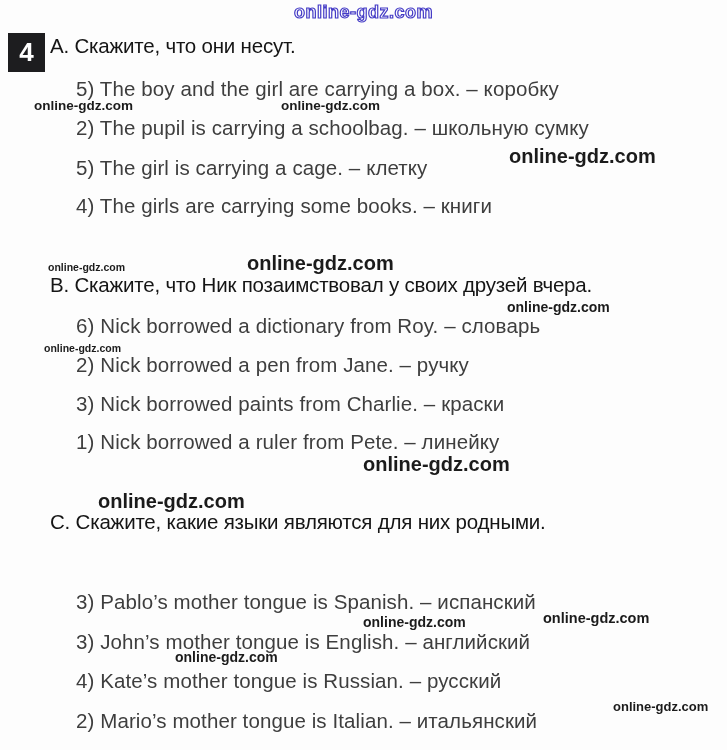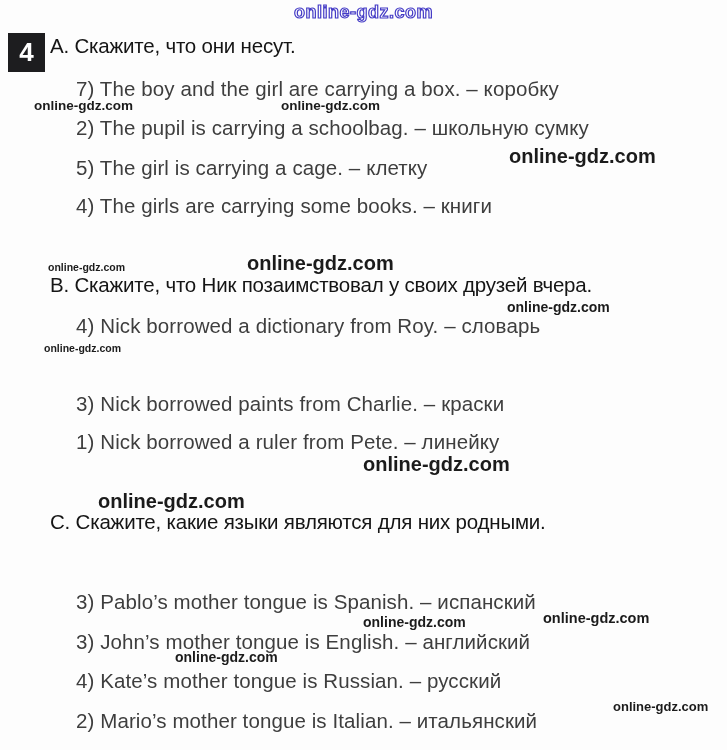--- a/index.html
+++ b/index.html
@@ -74,36 +74,37 @@
 </head>
 <body>
 
 <div class="page">
 
   <div class="wm-outline">online-gdz.com</div>
 
   <div class="num-box">4</div>
 
   <div class="sec-title" style="top:35px">А. Скажите, что они несут.</div>
-  <div class="item" style="top:78px">7) The boy and the girl are carrying a box. – коробку</div>
+  <div class="item" style="top:78px">5) The boy and the girl are carrying a box. – коробку</div>
   <div class="item" style="top:117px">2) The pupil is carrying a schoolbag. – школьную сумку</div>
   <div class="item" style="top:157px">5) The girl is carrying a cage. – клетку</div>
   <div class="item" style="top:195px">4) The girls are carrying some books. – книги</div>
 
   <div class="wm" style="left:34px;  top:99px;  font-size:13.5px; font-weight:700">online-gdz.com</div>
   <div class="wm" style="left:281px; top:99px;  font-size:13.5px; font-weight:700">online-gdz.com</div>
   <div class="wm" style="left:509px; top:146px; font-size:20px;   font-weight:700">online-gdz.com</div>
 
   <div class="wm" style="left:48px;  top:262px; font-size:10.5px; font-weight:700">online-gdz.com</div>
   <div class="wm" style="left:247px; top:253px; font-size:20px;   font-weight:700">online-gdz.com</div>
 
   <div class="sec-title" style="top:274px">В. Скажите, что Ник позаимствовал у своих друзей вчера.</div>
   <div class="wm" style="left:507px; top:300px; font-size:14px;   font-weight:600">online-gdz.com</div>
-  <div class="item" style="top:315px">4) Nick borrowed a dictionary from Roy. – словарь</div>
+  <div class="item" style="top:315px">6) Nick borrowed a dictionary from Roy. – словарь</div>
   <div class="wm" style="left:44px;  top:343px; font-size:10.5px; font-weight:700">online-gdz.com</div>
+  <div class="item" style="top:354px">2) Nick borrowed a pen from Jane. – ручку</div>
   <div class="item" style="top:393px">3) Nick borrowed paints from Charlie. – краски</div>
   <div class="item" style="top:431px">1) Nick borrowed a ruler from Pete. – линейку</div>
   <div class="wm" style="left:363px; top:454px; font-size:20px;   font-weight:700">online-gdz.com</div>
 
   <div class="wm" style="left:98px;  top:491px; font-size:20px;   font-weight:700">online-gdz.com</div>
 
   <div class="sec-title" style="top:511px">С. Скажите, какие языки являются для них родными.</div>
   <div class="item" style="top:591px">3) Pablo’s mother tongue is Spanish. – испанский</div>
   <div class="wm" style="left:363px; top:615px; font-size:14px;   font-weight:600">online-gdz.com</div>
   <div class="wm" style="left:543px; top:611px; font-size:14.5px; font-weight:600">online-gdz.com</div>

